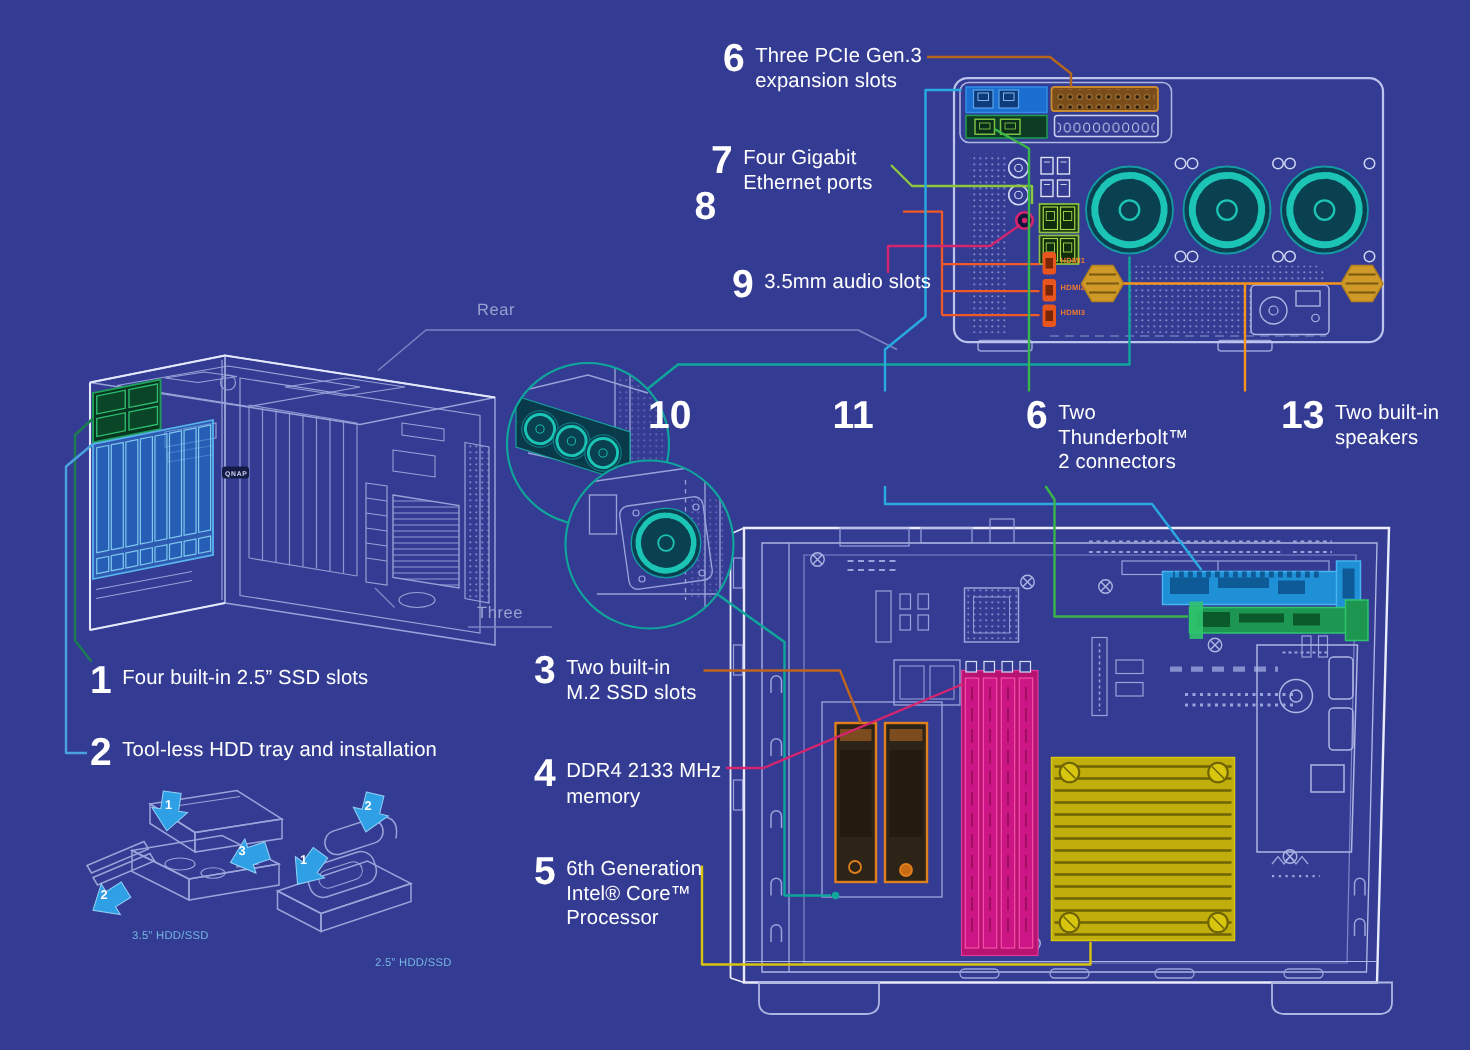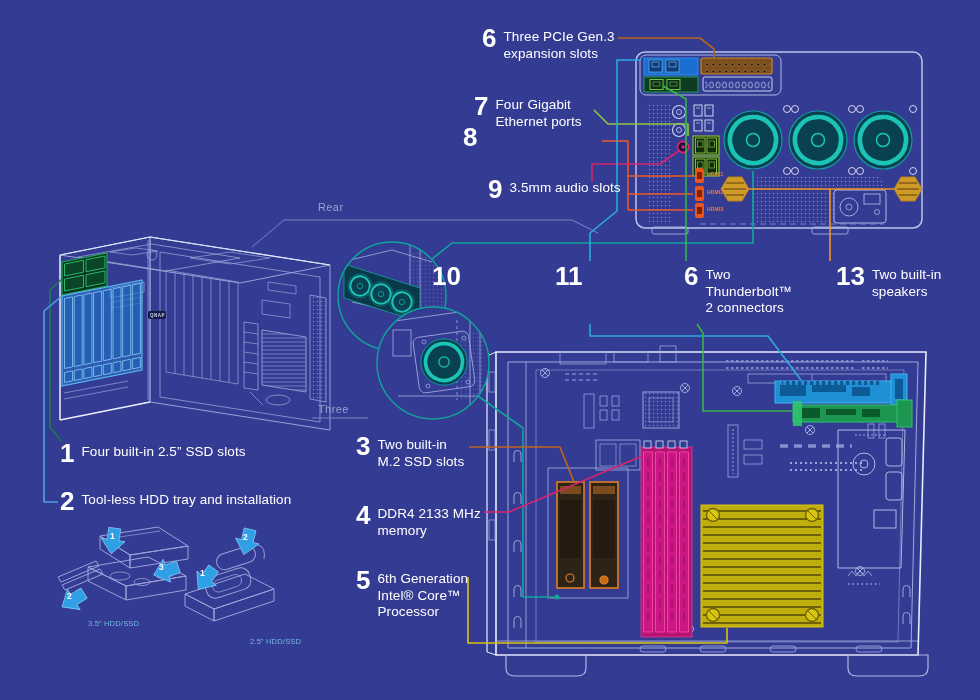--- a/index.html
+++ b/index.html
@@ -13,21 +13,21 @@
   .viewlabel{position:absolute;font-size:11px;color:#99a1d0;letter-spacing:0.4px;margin-left:34px;}
   .traylabel{position:absolute;font-size:7.5px;color:#74b7e4;letter-spacing:0.2px;padding-left:24px;}
   .hdmilabel{position:absolute;font-size:5px;font-weight:bold;color:#ef7b30;letter-spacing:0.2px;}
   .step{position:absolute;font-size:8.5px;font-weight:bold;color:#ffffff;}
   .logo{position:absolute;font-size:4.5px;font-weight:bold;color:#cdd4f2;letter-spacing:0.5px;}
   
   .c1{left:60px;top:441px;}  .c2{left:60px;top:489px;}
   .c3{left:356px;top:434px;} .c4{left:356px;top:503px;} .c5{left:356px;top:568px;}
   .c6{left:482px;top:26px;}  .c7{left:474px;top:94px;}  .c8{left:463px;top:125px;}
   .c9{left:488px;top:177px;} .c10{left:432px;top:264px;justify-content:center;} .c11{left:555px;top:264px;}
-  .c12{left:684px;top:264px;} .c13{left:836px;top:264px;justify-content:center;}
+  .c12{left:684px;top:264px;} .c13{left:854px;top:264px;justify-content:center;}
 </style>
 </head>
 <body>
 
 <div class="stage">
 
 <svg width="980" height="700" viewBox="0 0 980 700">
   <defs>
     <pattern id="dotsP" width="4" height="4" patternUnits="userSpaceOnUse">
       <circle cx="1.5" cy="1.5" r="0.75" fill="#8c96d2" opacity="0.8"></circle>

